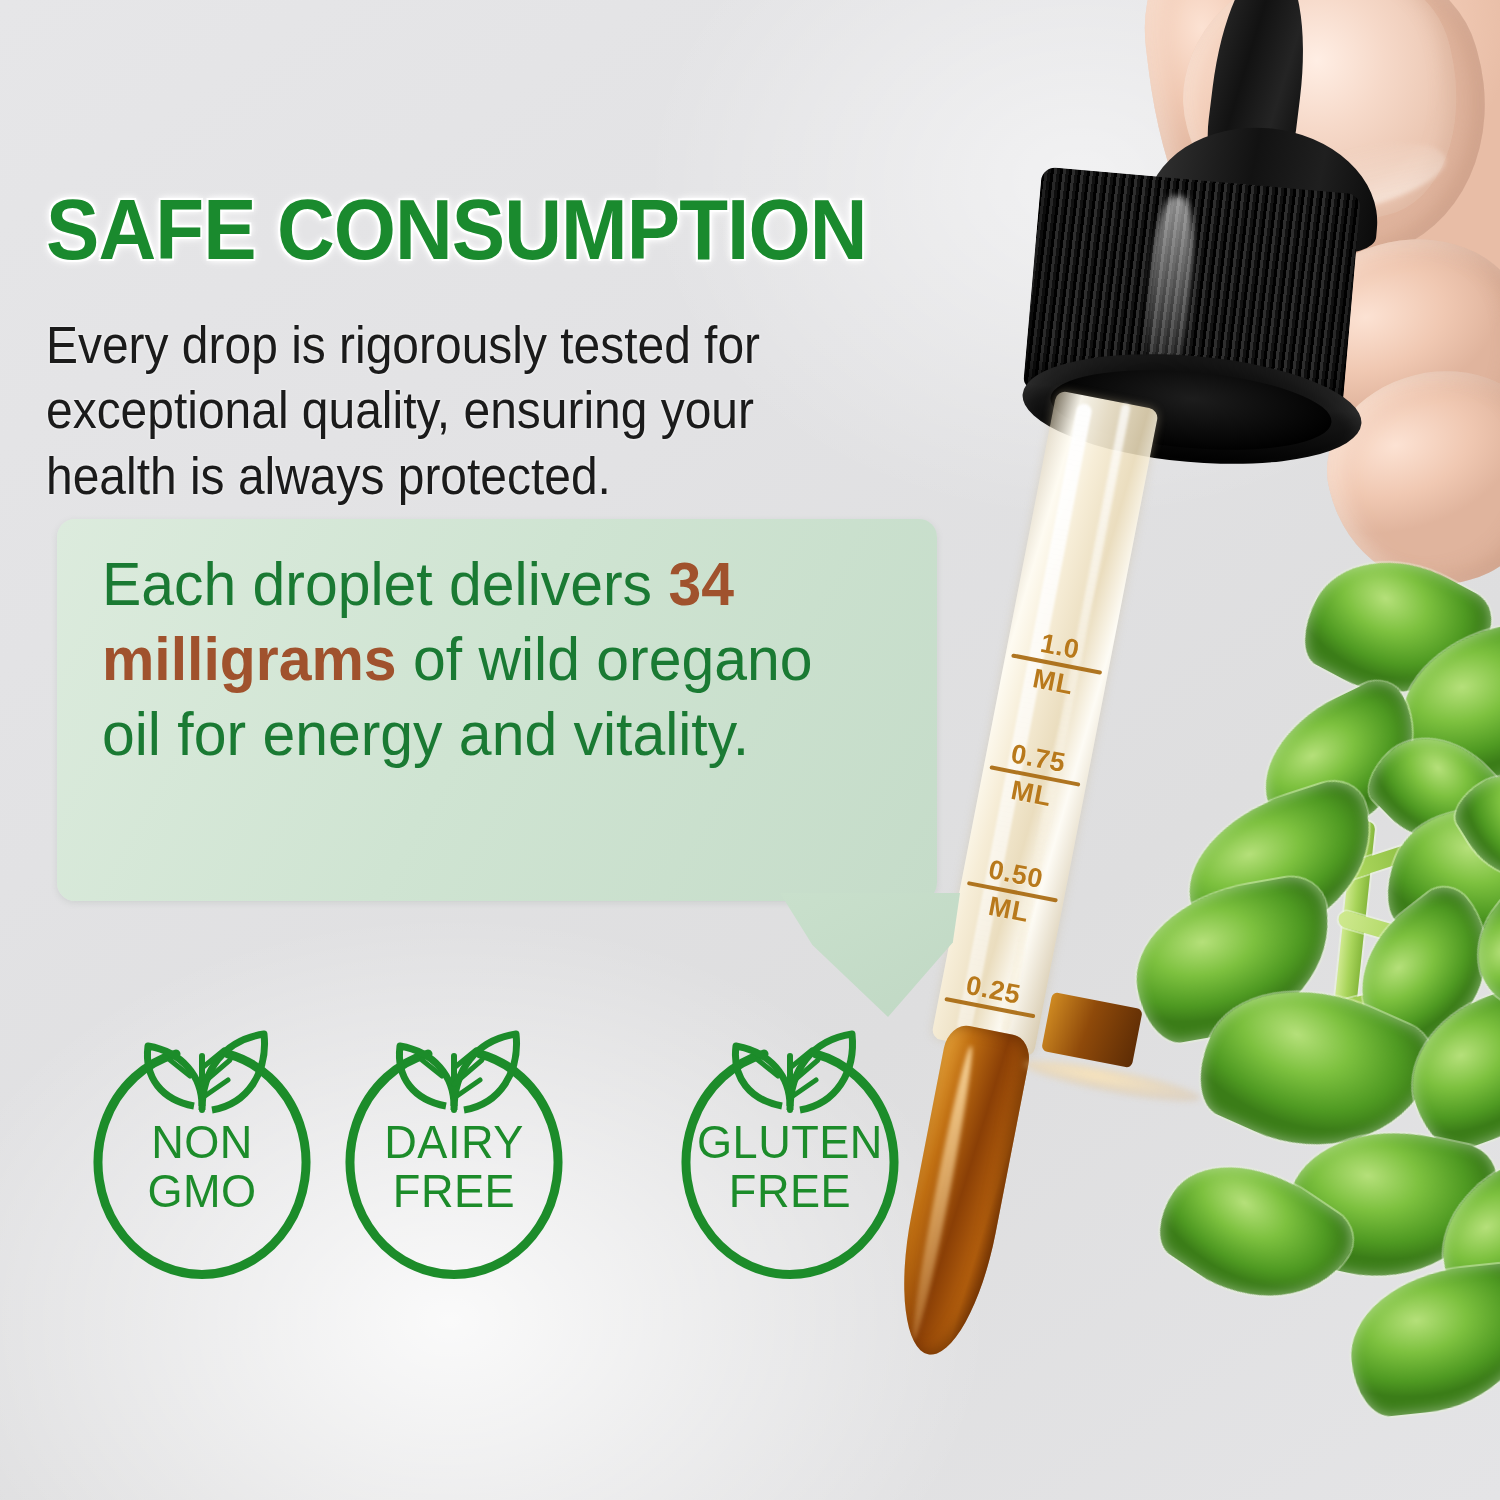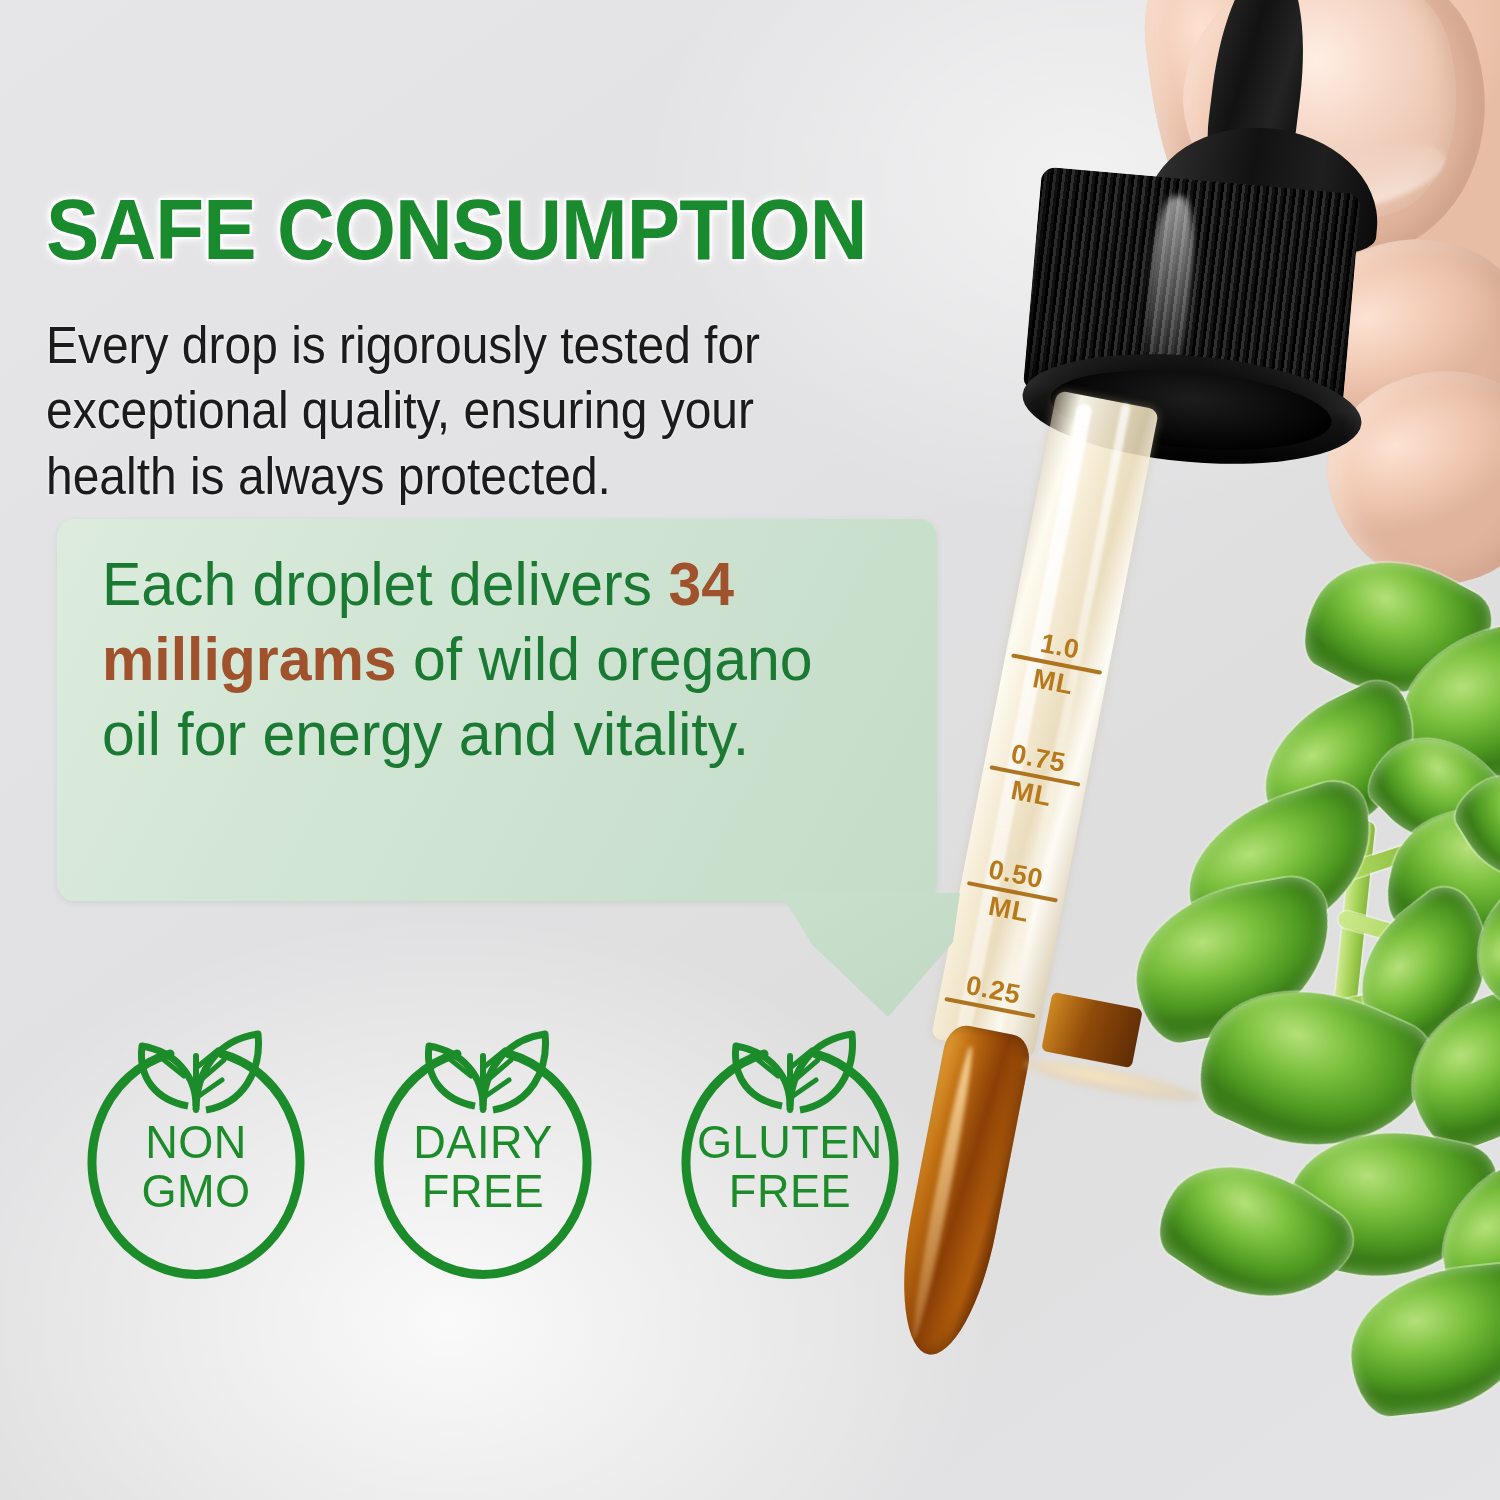--- a/index.html
+++ b/index.html
@@ -272,22 +272,22 @@
     color: #1a7a33;
     font-family: "Liberation Sans Narrow", "Liberation Sans", sans-serif;
     transform: scaleX(0.95);
     transform-origin: left top;
   }
   .bubble-text .hl { color: #a0522d; font-weight: 700; }
 
   
   .badges { position: absolute; left: 58px; top: 1006px; width: 860px; height: 290px; }
   .badge { position: absolute; width: 248px; height: 282px; }
-  .badge.b1 { left: 14px; }
-  .badge.b2 { left: 301px; }
+  .badge.b1 { left: 20px; }
+  .badge.b2 { left: 272px; }
   .badge.b3 { left: 608px; }
   .badge svg { position: absolute; inset: 0; width: 100%; height: 100%; }
   .badge-label {
     position: absolute;
     left: 0; right: 0; top: 112px;
     text-align: center;
     color: #1c8c2a;
     font-size: 47px;
     line-height: 1.04;
     font-family: "Liberation Sans Narrow", "Liberation Sans", sans-serif;

